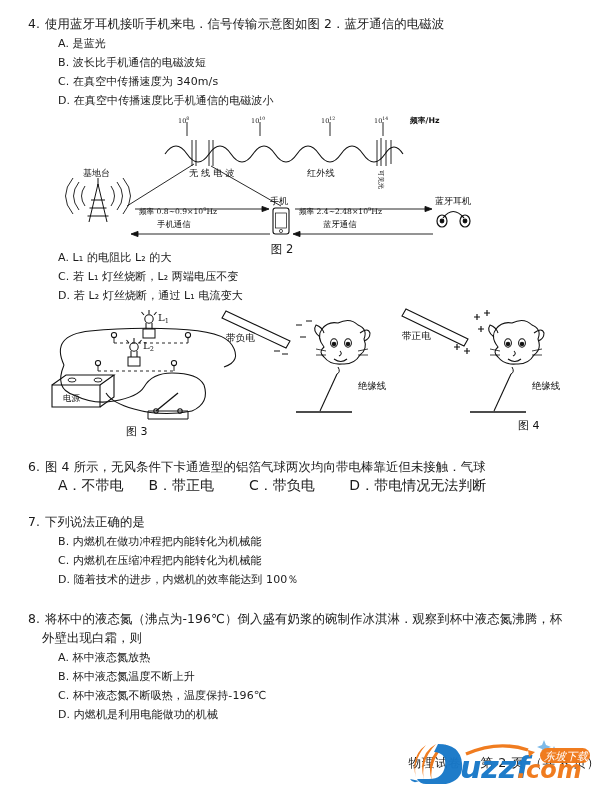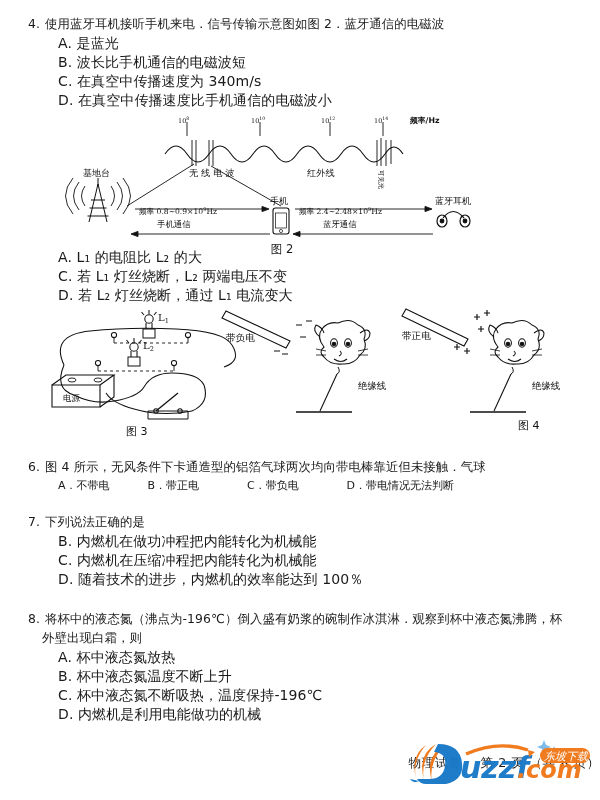--- a/index.html
+++ b/index.html
@@ -29,27 +29,27 @@
     font-size: 12.4px;
     line-height: 19px;
     text-indent: 0;
     padding-left: 14px;
     text-indent: -14px;
     letter-spacing: 0.1px;
   }
   .q-stem .num { margin-right: 1px; }
   .options { margin: 1px 0 0 0; padding: 0; }
   .opt {
-    font-size: 14px;
+    font-size: 11px;
     line-height: 19px;
     padding-left: 30px;
     letter-spacing: 0.1px;
   }
   .opt-inline {
-    font-size: 11px;
+    font-size: 14px;
     line-height: 19px;
     padding-left: 30px;
   }
   .opt-inline span { display: inline-block; }
   .oi1 { min-width: 86px; }
   .oi2 { min-width: 96px; }
   .oi3 { min-width: 96px; }
 
   
   .figure { position: relative; }

